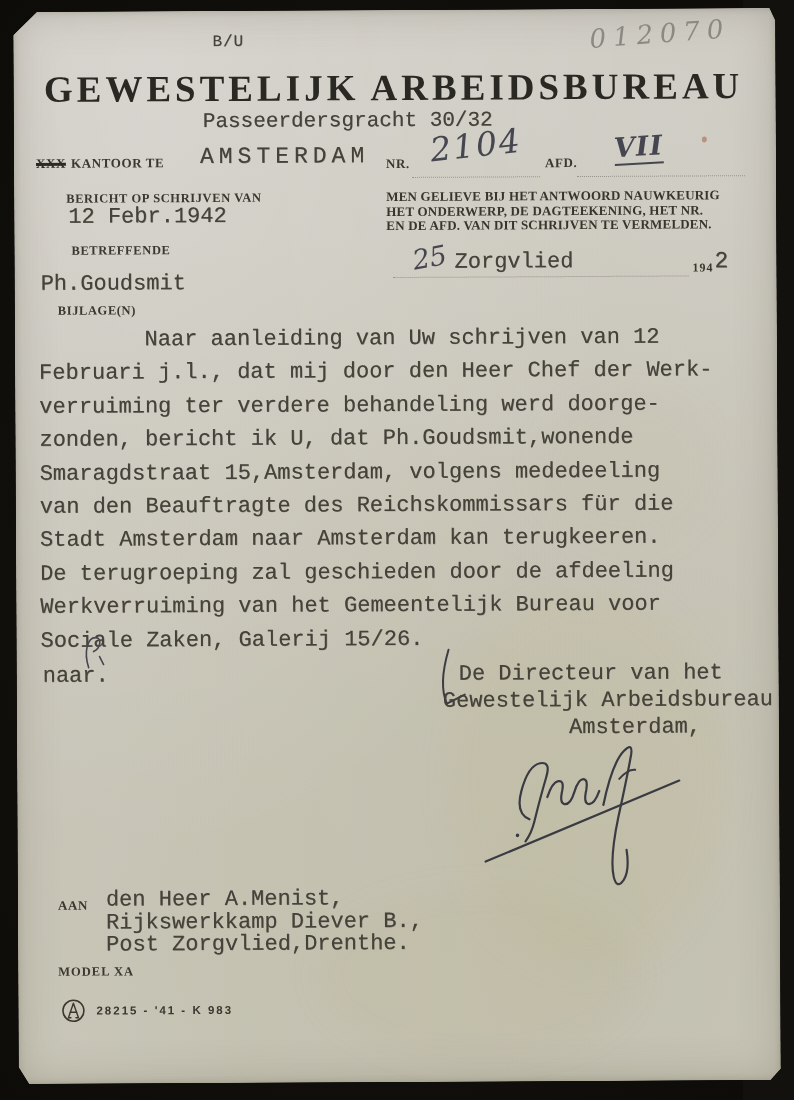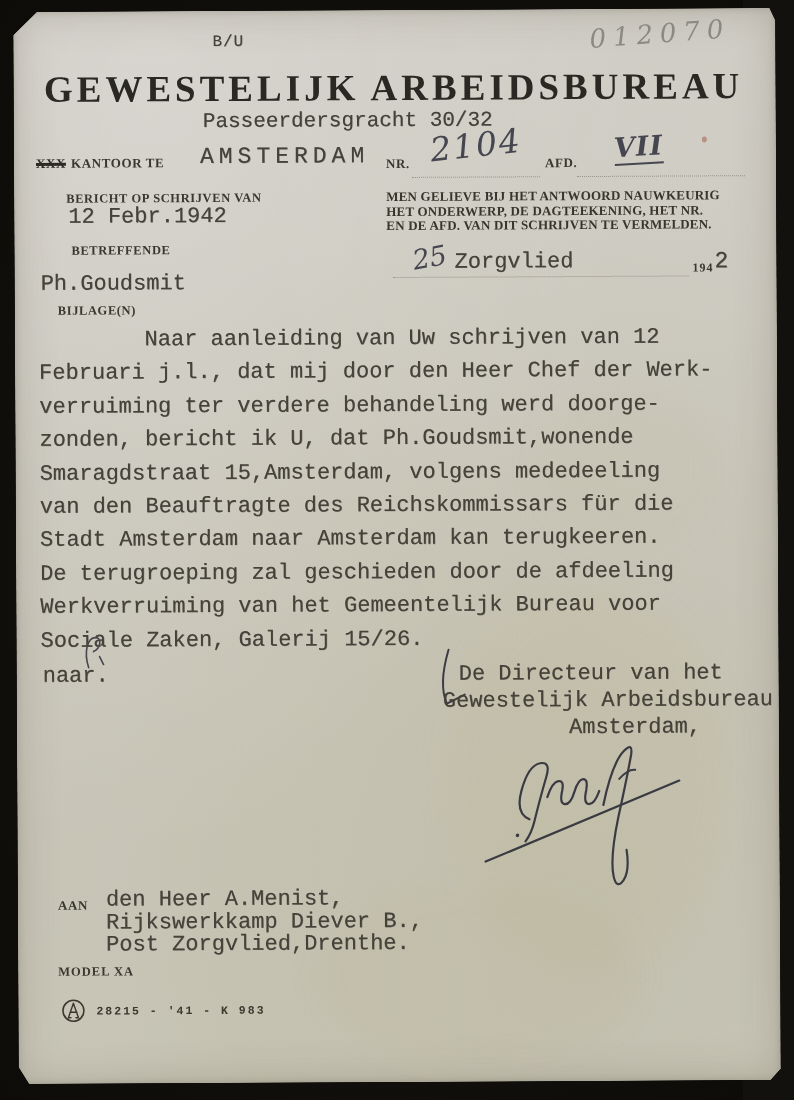--- a/index.html
+++ b/index.html
@@ -125,17 +125,17 @@
     <div class="mono" style="left:88px;top:876px;font-size:22px;">den Heer A.Menist,</div>
     <div class="mono" style="left:88px;top:899px;font-size:22px;">Rijkswerkkamp Diever B.,</div>
     <div class="mono" style="left:88px;top:921px;font-size:22px;">Post Zorgvlied,Drenthe.</div>
 
     <div class="lbl" style="left:40px;top:953px;font-size:12.5px;letter-spacing:1px;">MODEL XA</div>
 
     <svg style="left:42px;top:986px;" width="26" height="26" viewBox="0 0 26 26">
       <circle cx="13" cy="13" r="10.5" fill="none" stroke="#3a382f" stroke-width="1.6"></circle>
       <path d="M13,5.5 L8,20 M13,5.5 L18,20 M9.5,14.5 L16.5,14.5 M10.5,20 L8,20 M15.5,20 L18,20" fill="none" stroke="#3a382f" stroke-width="1.4" stroke-linecap="round"></path>
     </svg>
-    <div style="position:absolute;left:78px;top:993px;font-family:Liberation Mono, monospace;
+    <div style="position:absolute;left:78px;top:993px;font-family:Liberation Sans, sans-serif;
          font-weight:700;font-size:11.5px;letter-spacing:2px;color:#3a382f;">28215 - '41 - K 983</div>
 
   </div>
 </div>
 
 </body></html>

